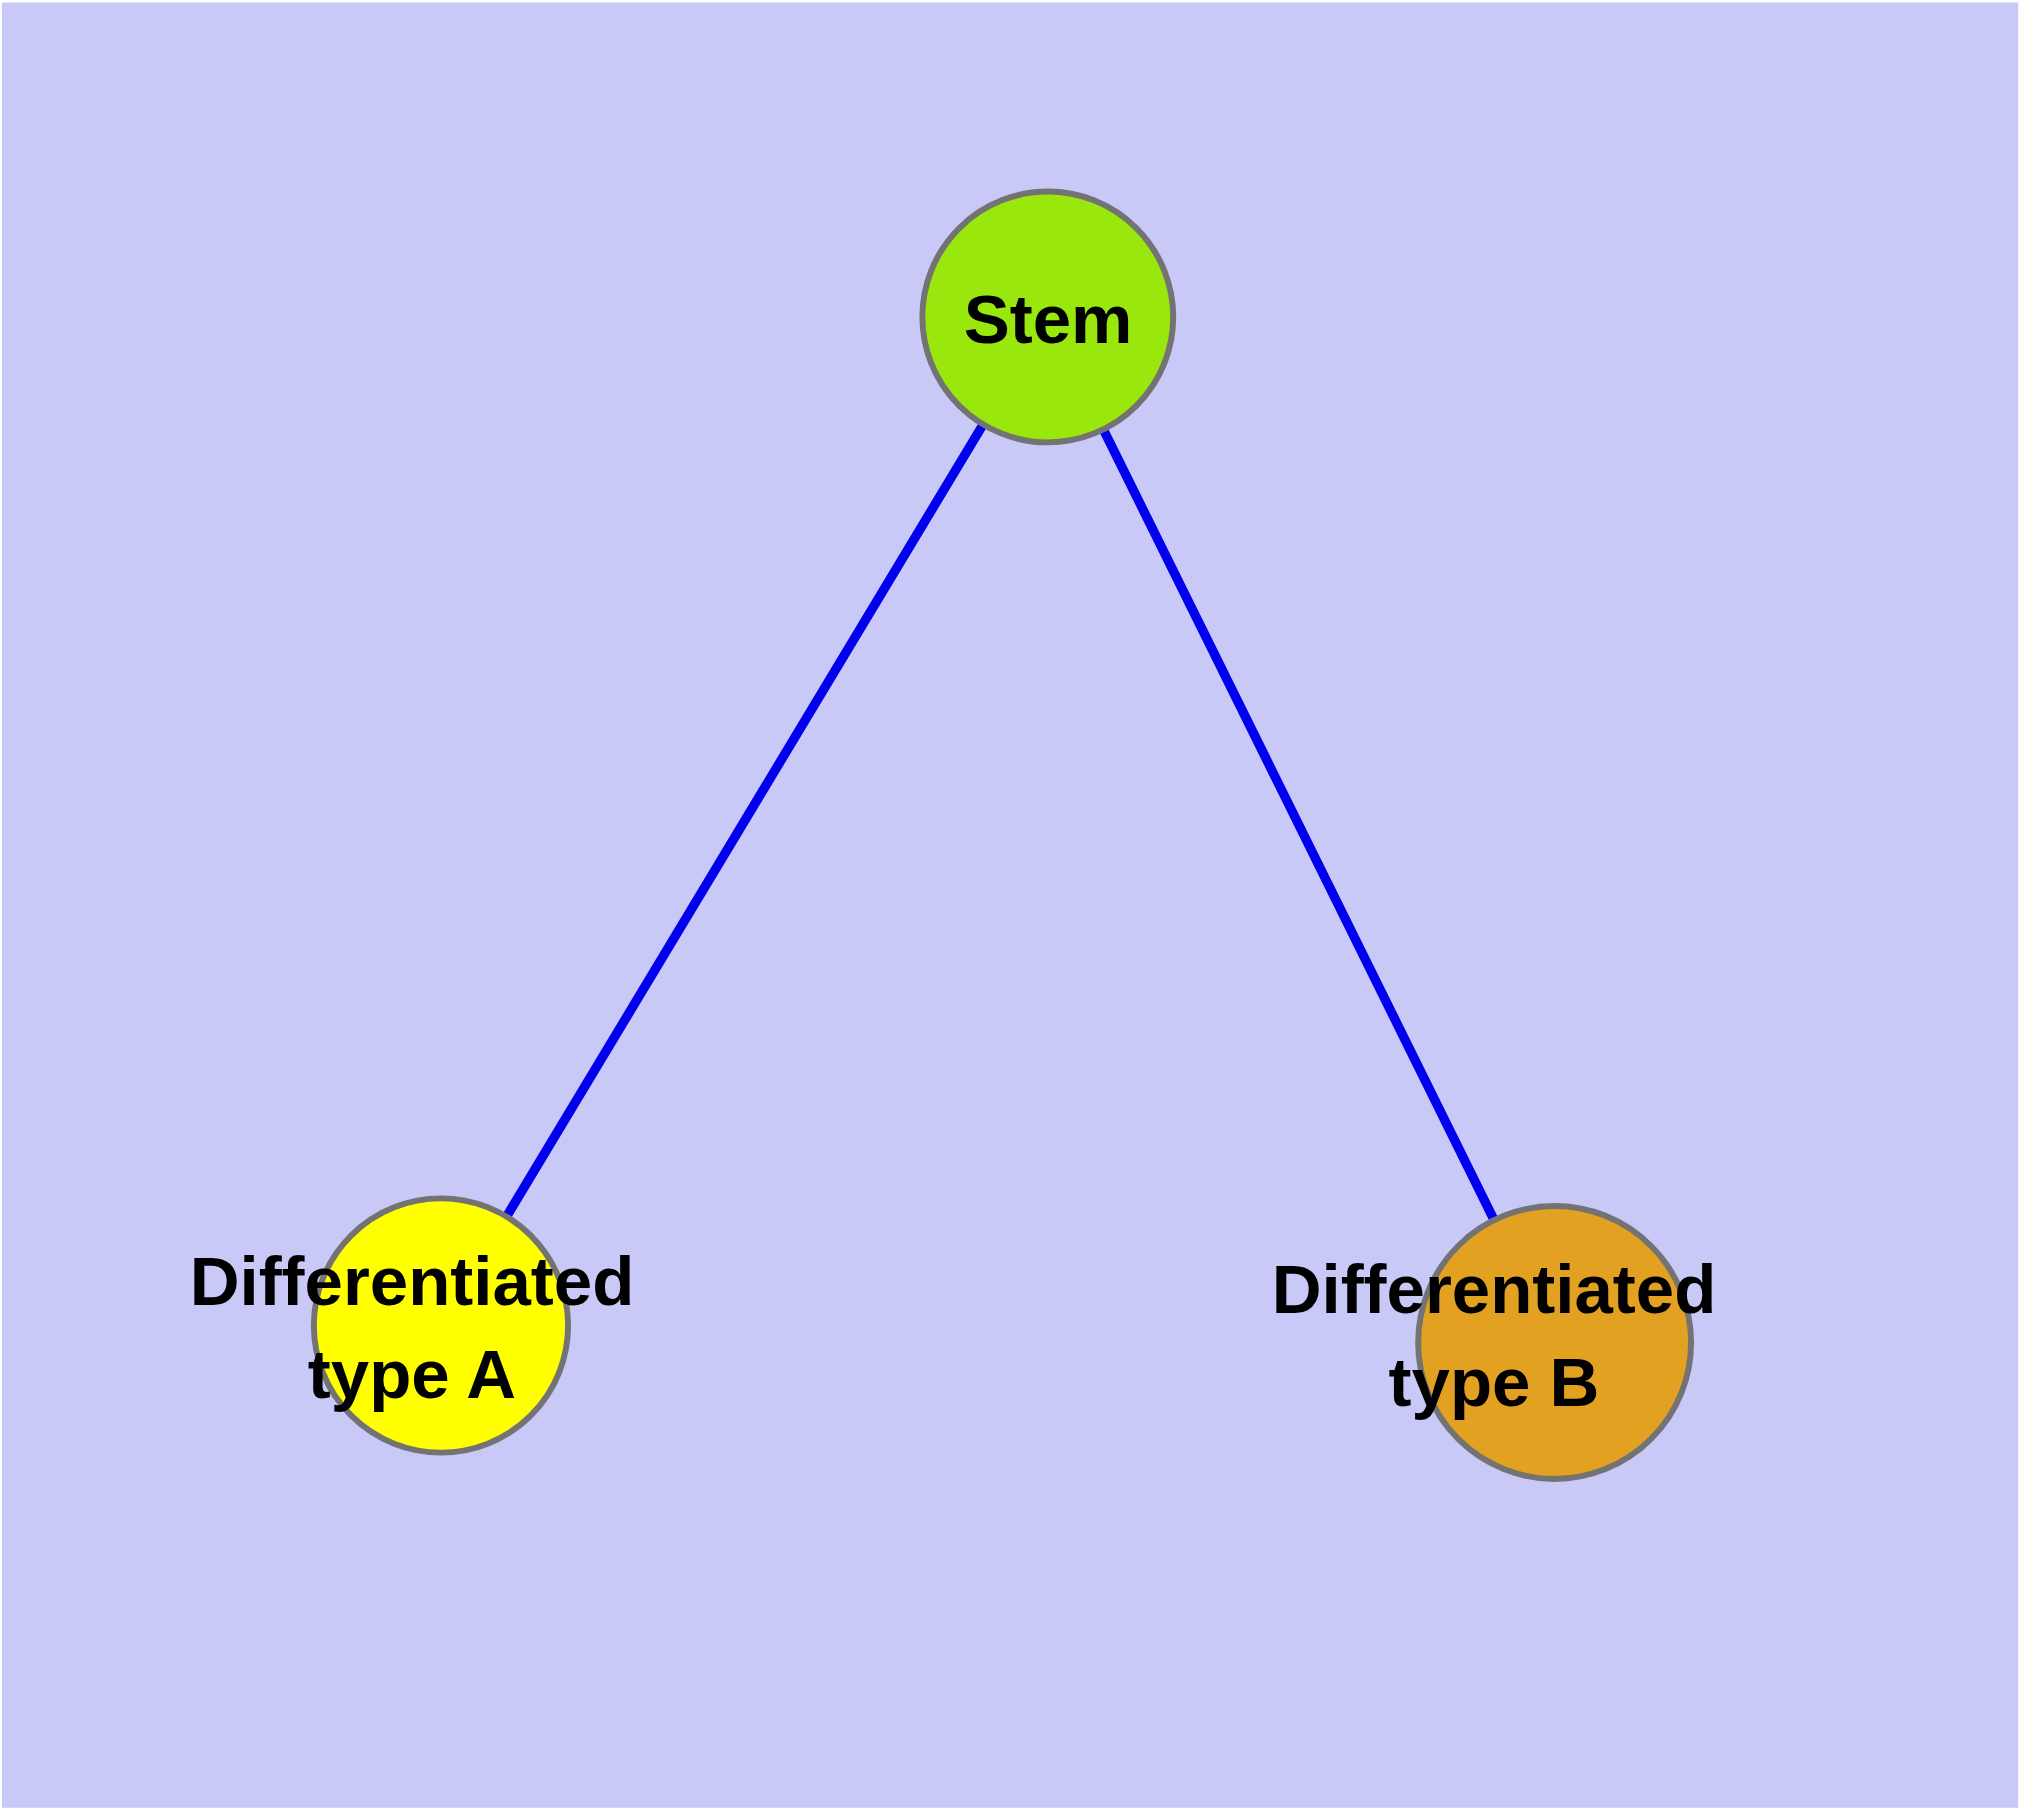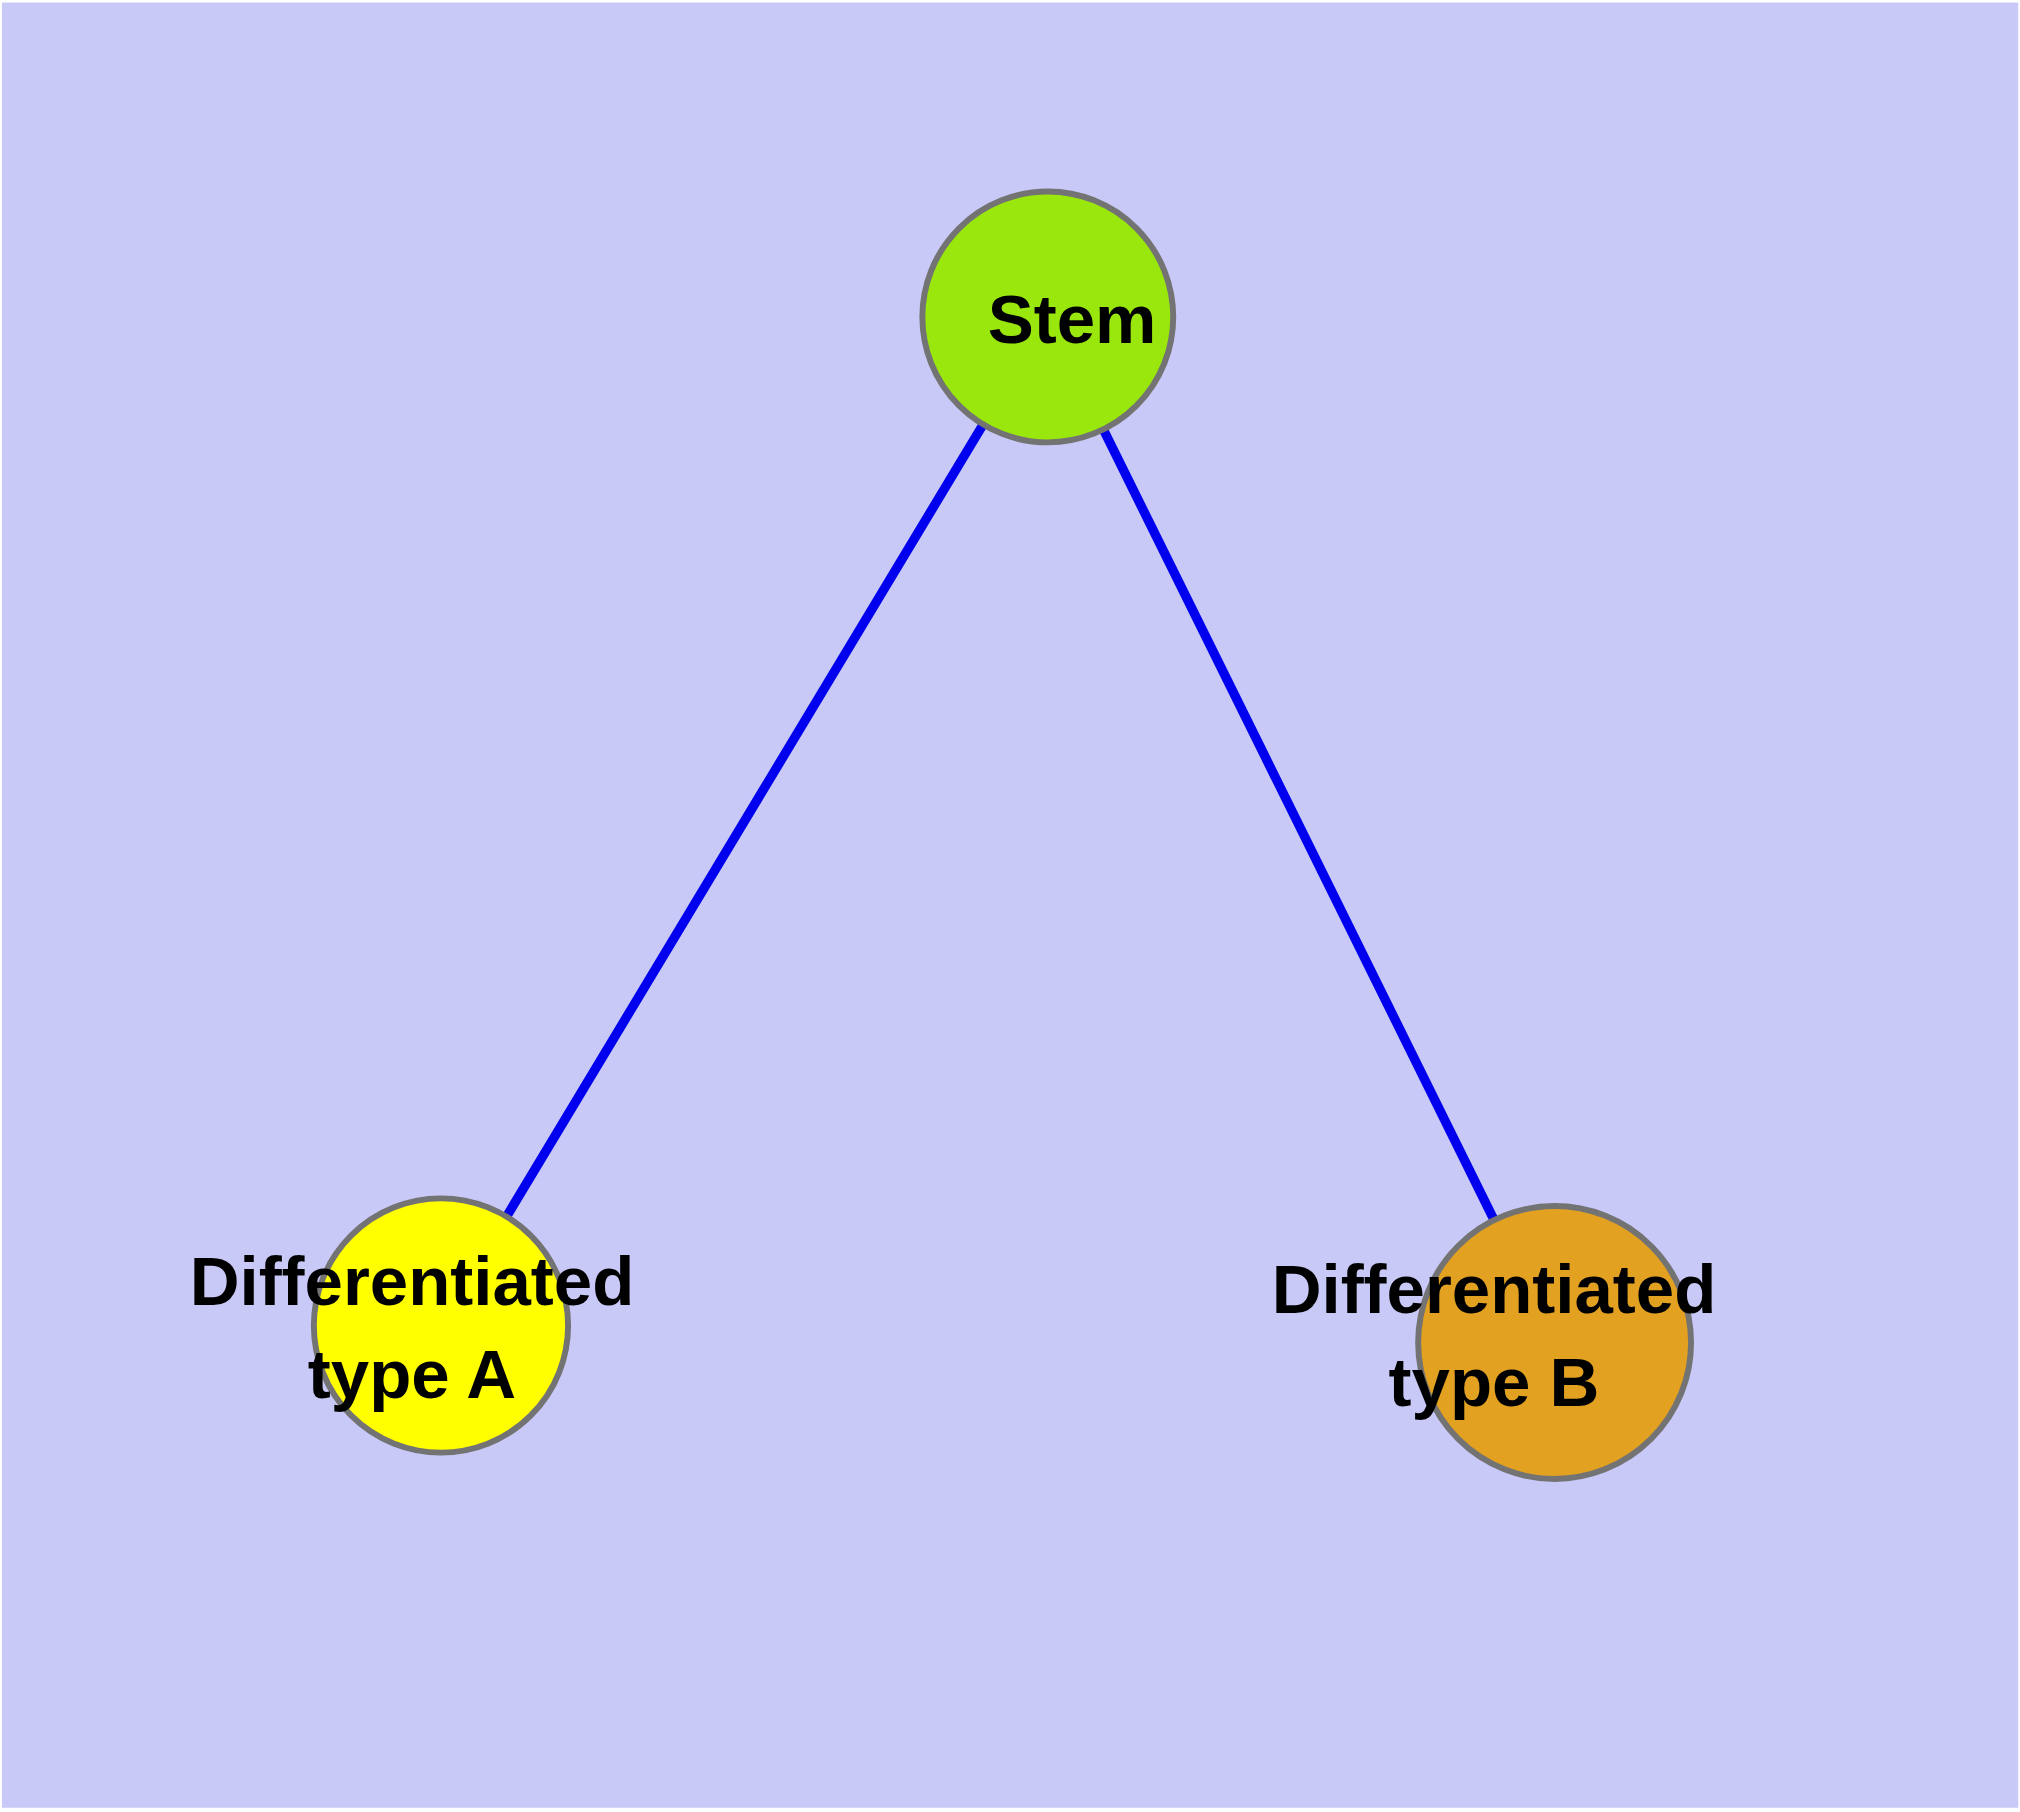--- a/index.html
+++ b/index.html
@@ -25,21 +25,21 @@
     position: absolute;
     transform: translate(-50%, -50%);
     text-align: center;
     white-space: pre-line;
     font-weight: bold;
     font-size: 69px;
     line-height: 93px;
     color: #000000;
     letter-spacing: 0px;
   }
-  .label-stem   { left: 1072px; top: 319px;  }
+  .label-stem   { left: 1048px; top: 319px;  }
   .label-type-a { left: 412px;  top: 1328px; }
   .label-type-b { left: 1494px; top: 1336px; }
 </style>
 </head>
 <body>
 
 <div class="stage">
 
   <svg width="2021" height="1812" viewBox="0 0 2384 2138">
 

